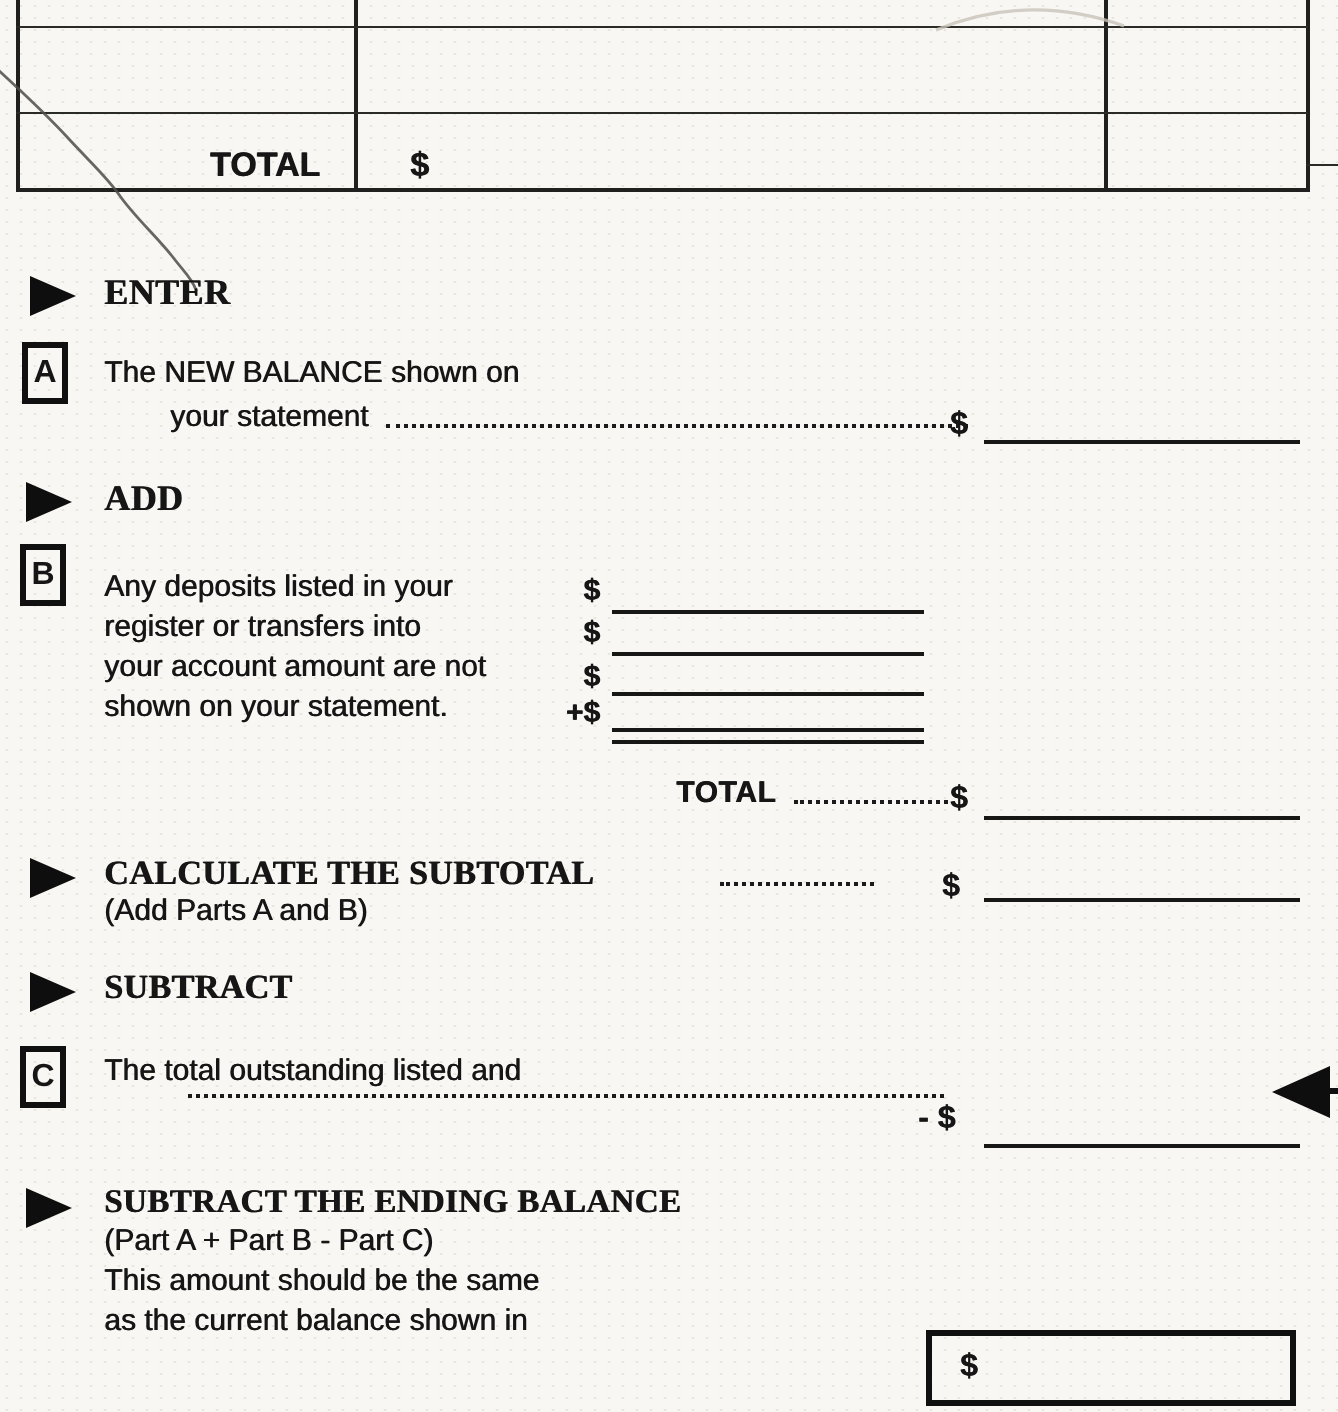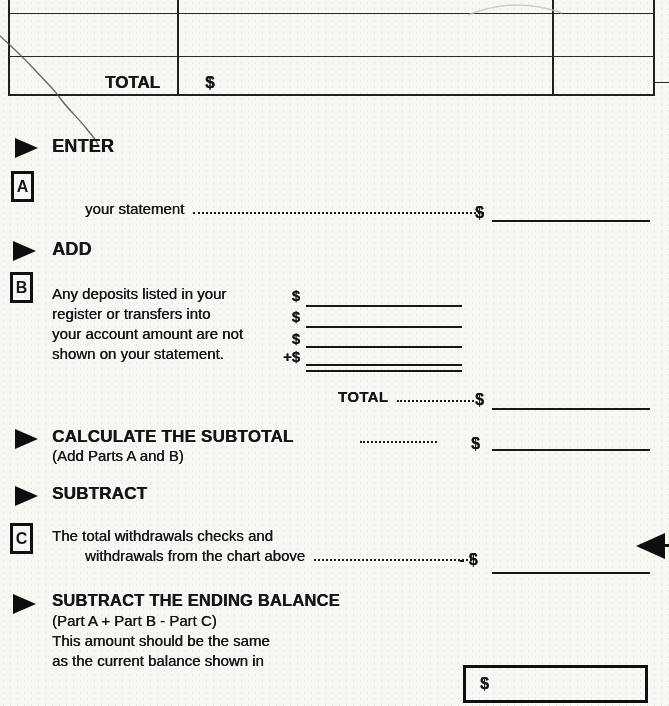--- a/index.html
+++ b/index.html
@@ -14,21 +14,21 @@
   .abs { position:absolute; }
   
   .hline { position:absolute; height:0; border-top:2px solid #20201e; }
   .hline-thin { position:absolute; height:0; border-top:1.5px solid #2a2a27; }
   .vline { position:absolute; width:0; border-left:2px solid #20201e; }
   
   .tri { position:absolute; width:0; height:0;
          border-top:10px solid transparent; border-bottom:10px solid transparent;
          border-left:23px solid #0e0e0e; }
   .hdr { position:absolute; font-weight:700; font-size:17px; letter-spacing:.2px;
-         text-shadow:.4px 0 0 currentColor; white-space:nowrap; }
+         text-shadow:.4px 0 0 currentColor; white-space:nowrap;font-family:Liberation Serif, serif; }
   .badge { position:absolute; width:17px; height:25px; border:3px solid #101010;
            display:flex; align-items:center; justify-content:center;
            font-weight:700; font-size:16px; background:transparent; }
   .body-t { position:absolute; font-size:15px; white-space:nowrap;
             text-shadow:.35px 0 0 currentColor; }
   .note-t { position:absolute; font-size:15px; white-space:nowrap;
             text-shadow:.35px 0 0 currentColor; }
   .flexrow { display:flex; align-items:flex-end;margin-left:33px; }
   .leader { flex:1; border-bottom:2.6px dotted #1b1b1b; margin:0 6px 3px 9px; }
   .dotline { position:absolute; border-bottom:2.6px dotted #1b1b1b; }
@@ -67,20 +67,21 @@
 
   <svg class="abs" style="left:0; top:0;" width="669" height="200">
     <path d="M -2,34 C 10,45 22,56 34,69 C 45,81 54,89 60,98 C 67,108 78,118 86,128 C 92,136 96,139 98,145" fill="none" stroke="#4d4c49" stroke-width="1.4" stroke-linecap="round" opacity="0.85"></path>
     <path d="M 468,15 Q 514,-4 562,13" fill="none" stroke="#c8c3b9" stroke-width="1.6" opacity="0.8"></path>
   </svg>
 
   <div class="tri" style="left:15px; top:138px;"></div>
   <div class="hdr" style="left:52px; top:136px; font-size:18px;">ENTER</div>
 
   <div class="badge" style="left:11px; top:171px;">A</div>
+  <div class="body-t" style="left:52px; top:178px;">The NEW BALANCE shown on</div>
   <div class="body-t flexrow" style="left:52px; top:200px; width:405px;">
     <span>your statement</span>
     <span class="leader"></span>
   </div>
   <div class="dollar" style="left:475px; top:204px;">$</div>
   <div class="wline" style="top:220px;"></div>
 
   <div class="tri" style="left:13px; top:241px;"></div>
   <div class="hdr" style="left:52px; top:239px; font-size:18px;">ADD</div>
 
@@ -111,23 +112,22 @@
   <div class="hdr" style="left:52px; top:427px;text-align:right;">CALCULATE THE SUBTOTAL</div>
   <div class="note-t" style="left:52px; top:447px;">(Add Parts A and B)</div>
   <div class="dotline" style="left:360px; top:430px; width:77px; height:11px;"></div>
   <div class="dollar" style="left:471px; top:435px;">$</div>
   <div class="wline" style="top:449px;"></div>
 
   <div class="tri" style="left:15px; top:486px;"></div>
   <div class="hdr" style="left:52px; top:484px;">SUBTRACT</div>
 
   <div class="badge" style="left:10px; top:523px;">C</div>
-  <div class="body-t" style="left:52px; top:527px;">The total withdrawals checks and</div>
+  <div class="body-t" style="left:52px; top:527px;">The total outstanding listed and</div>
   <div class="body-t flexrow" style="left:52px; top:547px; width:393px;">
-    <span>withdrawals from the chart above</span>
     <span class="leader"></span>
   </div>
   <div class="dollar" style="left:459px; top:551px;">- $</div>
   <div class="wline" style="top:572px;"></div>
 
   <div class="left-arrow" style="left:636px; top:533px;"></div>
   <div class="abs" style="left:661px; top:544px; width:8px; height:2.5px; background:#0e0e0e;"></div>
 
   <div class="tri" style="left:13px; top:594px;"></div>
   <div class="hdr" style="left:52px; top:591px; font-size:16.5px;">SUBTRACT THE ENDING BALANCE</div>

